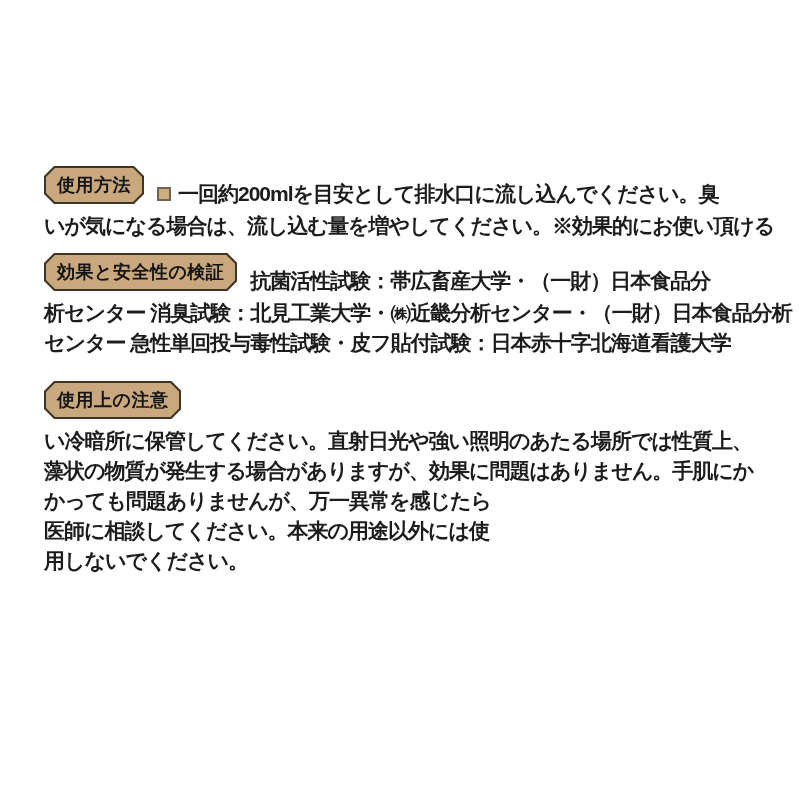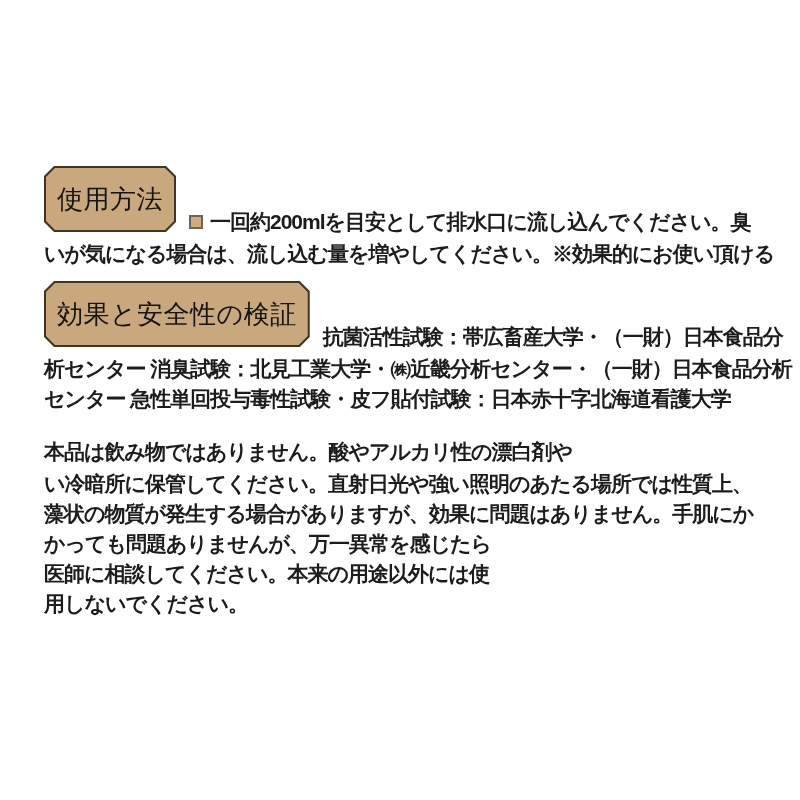--- a/index.html
+++ b/index.html
@@ -32,23 +32,23 @@
     padding: 2px;
     clip-path: polygon(10px 0, calc(100% - 10px) 0, 100% 10px,
                        100% calc(100% - 10px), calc(100% - 10px) 100%,
                        10px 100%, 0 calc(100% - 10px), 0 10px);
   }
   .hbox-in {
     background: #c8a87c;
     clip-path: polygon(9px 0, calc(100% - 9px) 0, 100% 9px,
                        100% calc(100% - 9px), calc(100% - 9px) 100%,
                        9px 100%, 0 calc(100% - 9px), 0 9px);
-    padding: 14px 11px;
-    font-size: 26px;
-    font-weight: 400;
+    padding: 0 11px;
+    font-size: 18px;
+    font-weight: 700;
     line-height: 34px;
     letter-spacing: 0.5px;
     color: #141414;
     white-space: nowrap;
   }
 
   .body-text {
     font-size: 21px;
     font-weight: 600;
     line-height: 30px;
@@ -97,22 +97,22 @@
       <div class="body-text first-line">
         <span>抗菌活性試験：帯広畜産大学・（一財）日本食品分</span>
       </div>
     </div>
     <div class="body-text line">析センター 消臭試験：北見工業大学・㈱近畿分析センター・（一財）日本食品分析</div>
     <div class="body-text line">センター 急性単回投与毒性試験・皮フ貼付試験：日本赤十字北海道看護大学</div>
   </section>
 
   <section class="sec">
     <div class="first-row">
-      <div class="body-text first-line">
-        <span>本品は飲み物ではありません。酸やアルカリ性の漂白剤や</span>
+      <div class="hbox">
+        <div class="hbox-in">使用上の注意</div>
       </div>
     </div>
     <div class="body-text line">い冷暗所に保管してください。直射日光や強い照明のあたる場所では性質上、</div>
     <div class="body-text line">藻状の物質が発生する場合がありますが、効果に問題はありません。手肌にか</div>
     <div class="body-text line">かっても問題ありませんが、万一異常を感じたら</div>
     <div class="body-text line">医師に相談してください。本来の用途以外には使</div>
     <div class="body-text line">用しないでください。</div>
   </section>
 
 </div>

